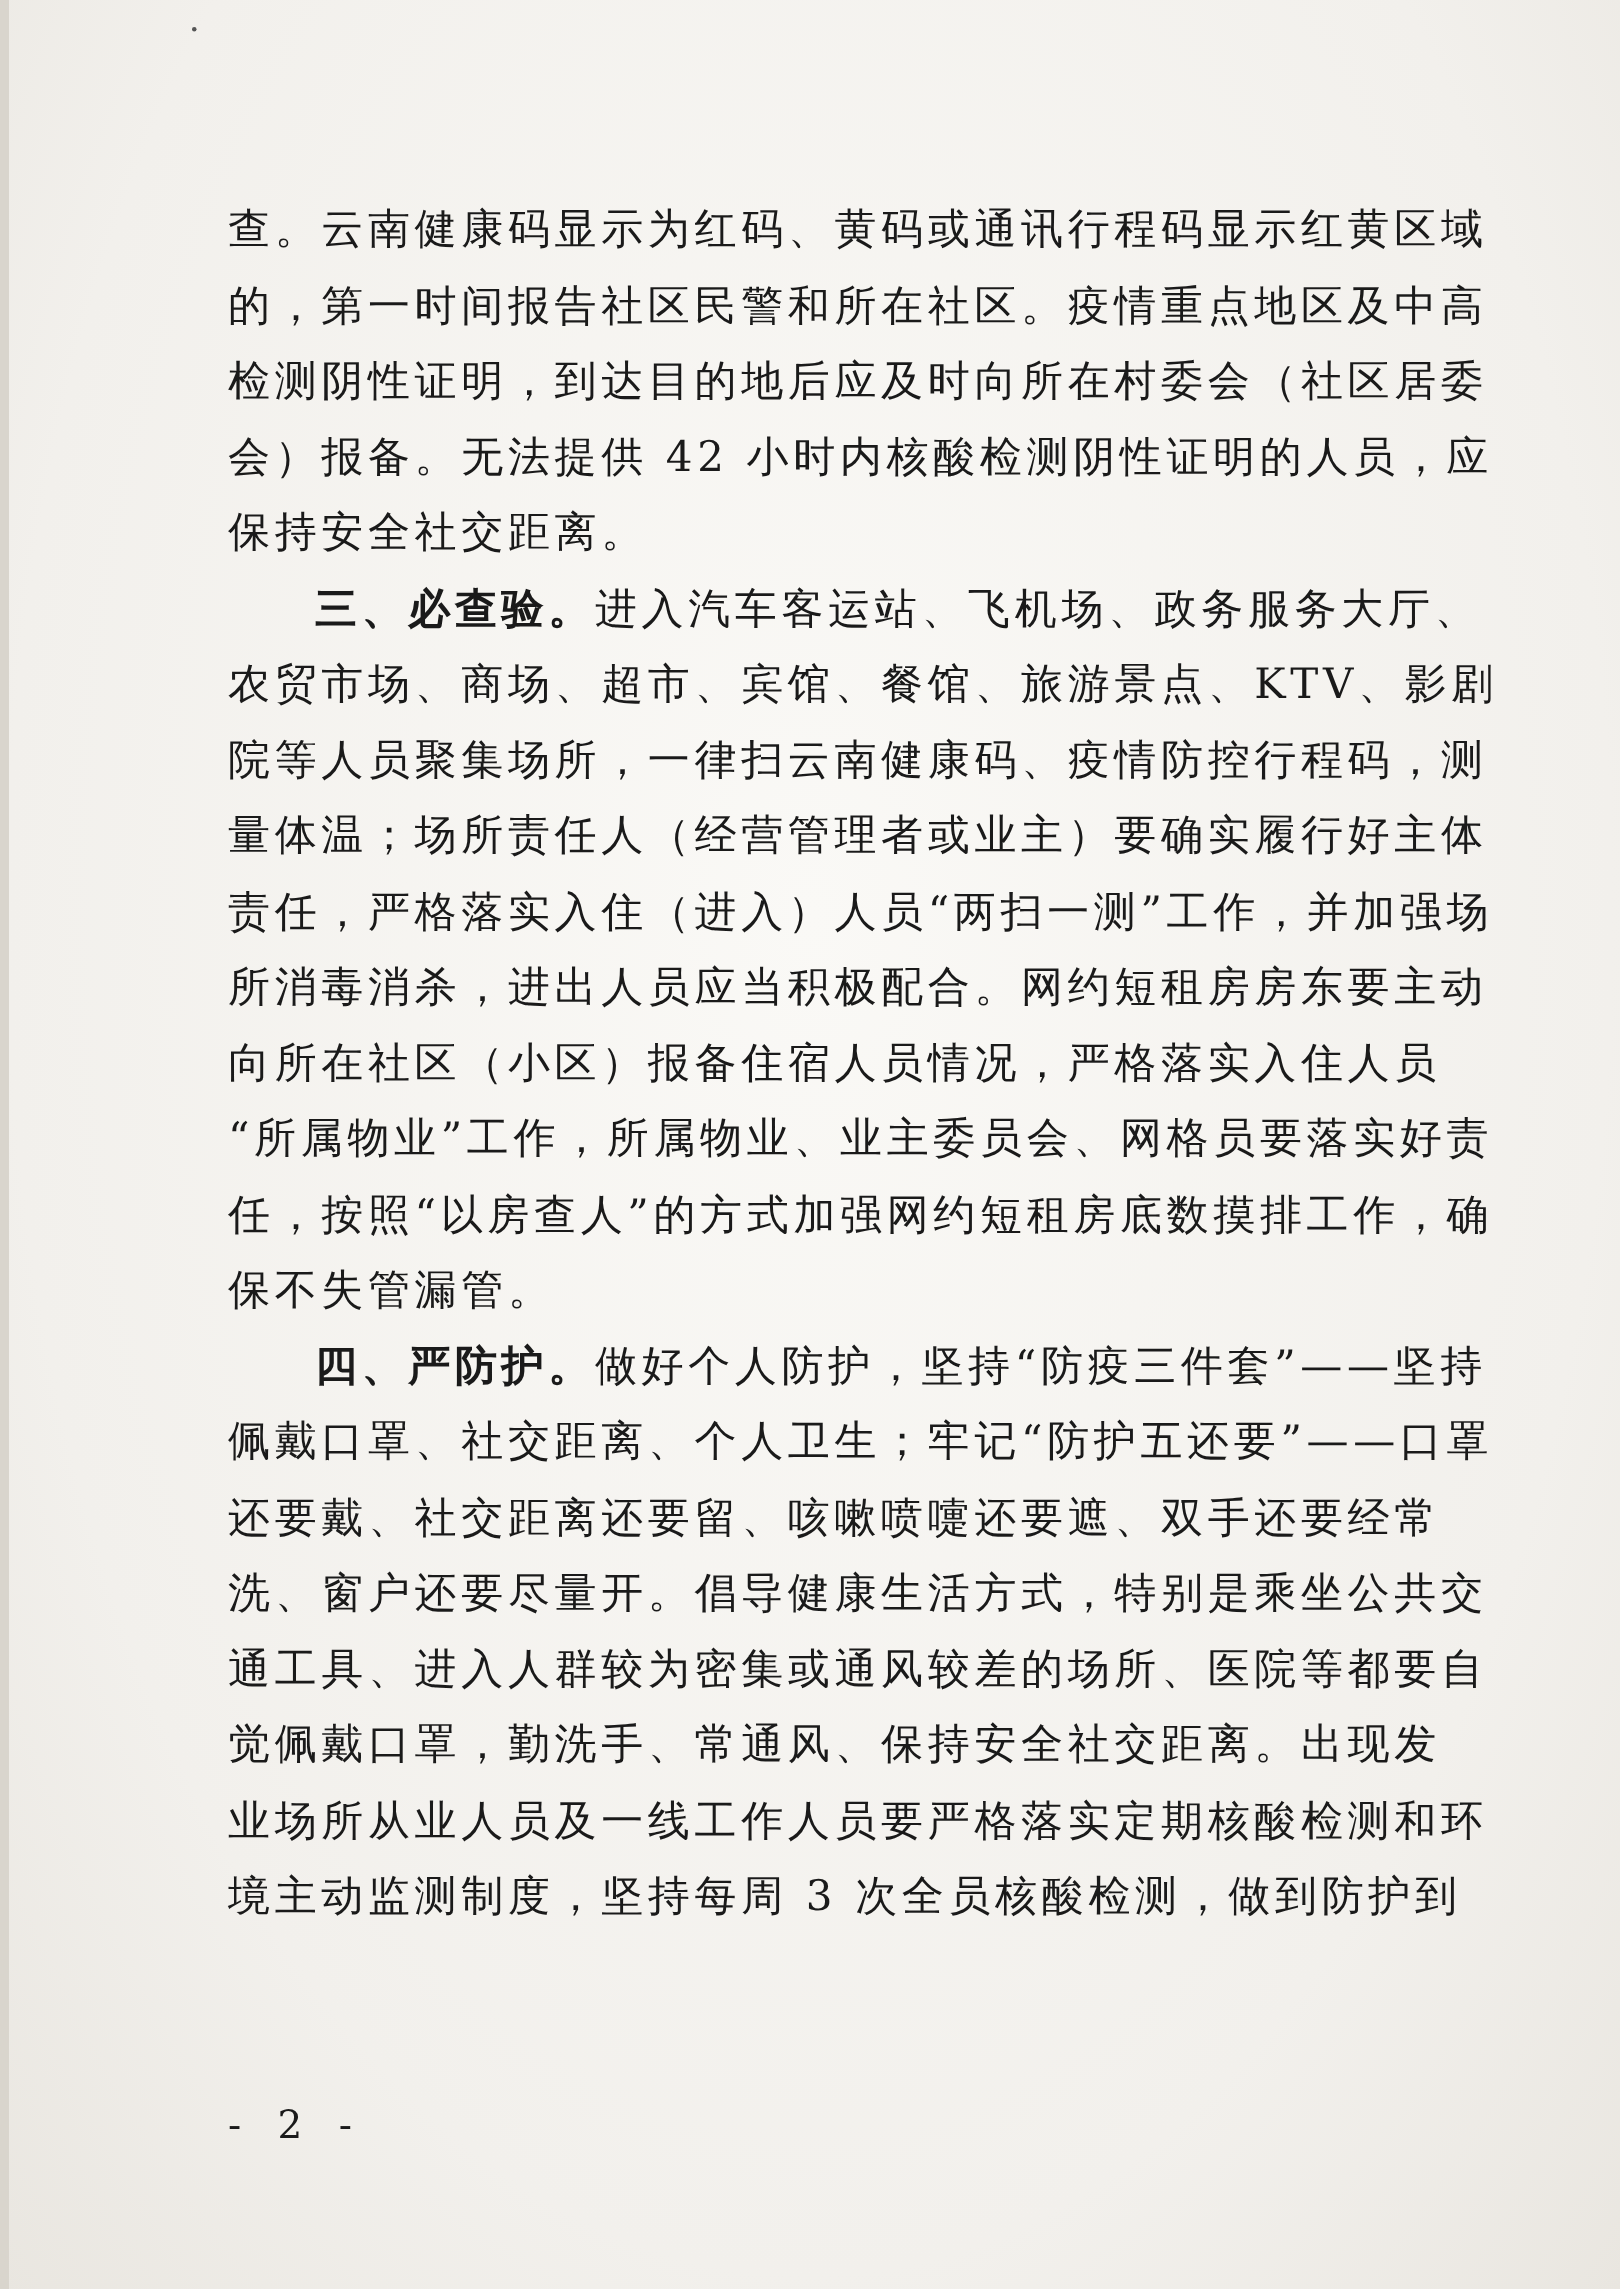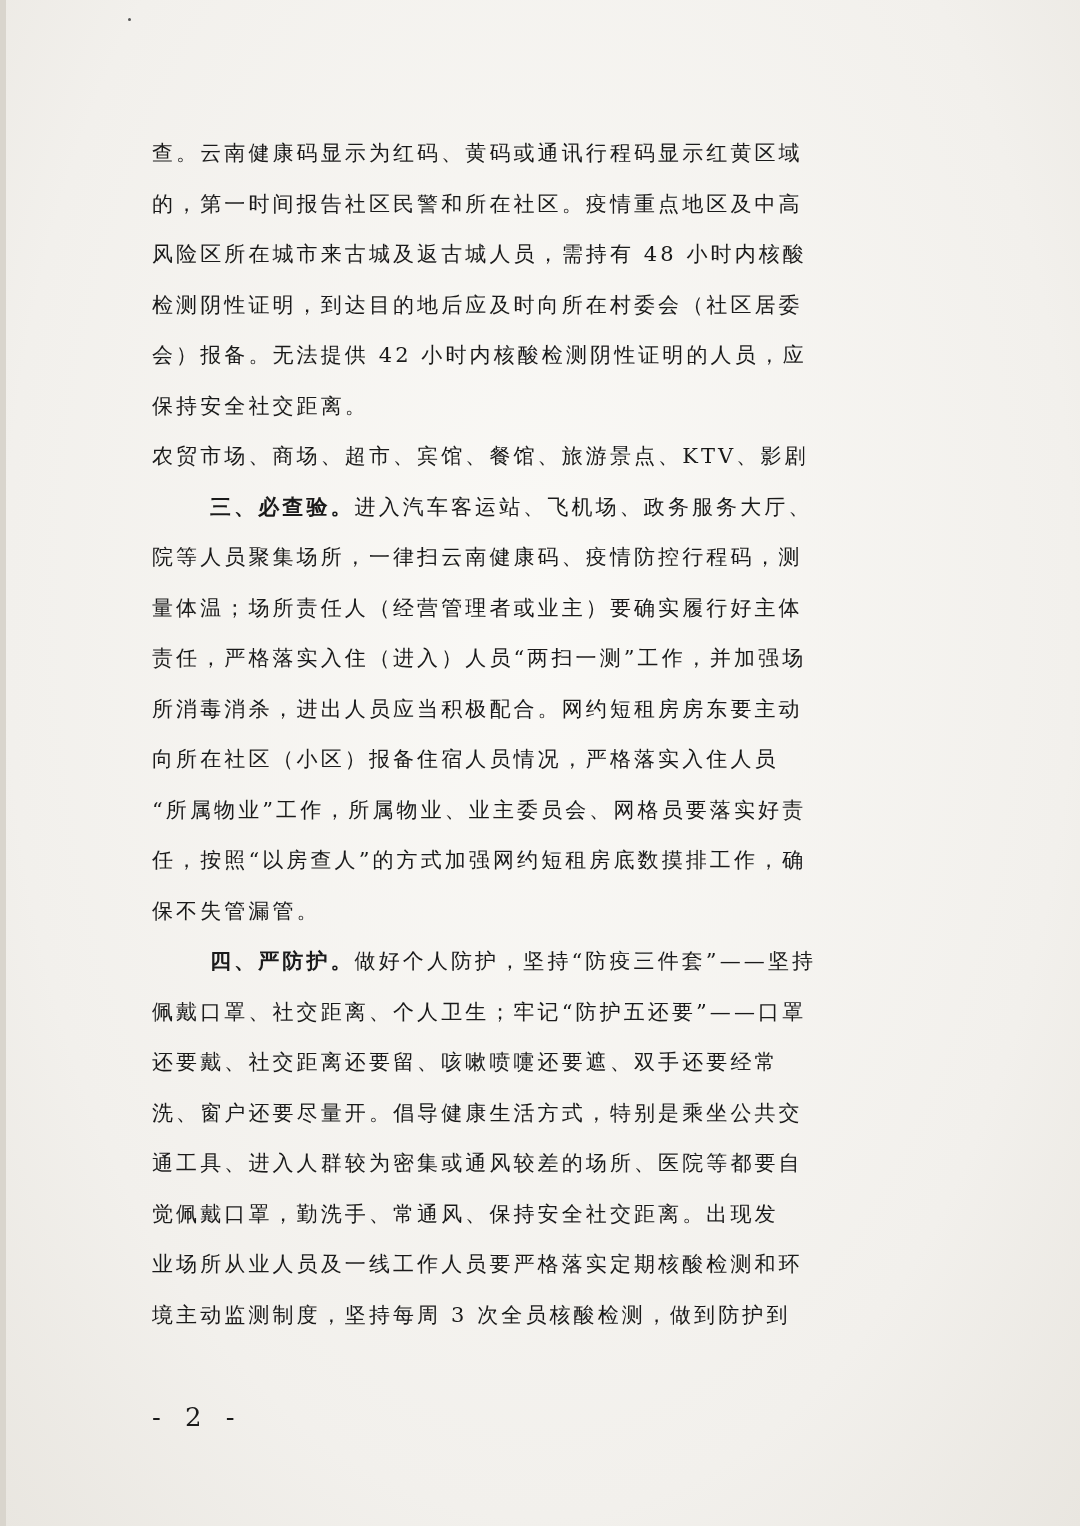--- a/index.html
+++ b/index.html
@@ -14,46 +14,45 @@
     position: absolute; left: 0; top: 0; width: 1080px; height: 1526px;
     background: radial-gradient(ellipse at 50% 40%, #faf9f6 0%, #f2f0ec 70%, #e9e6e0 100%);
   }
   .edge-left { position: absolute; left: 0; top: 0; width: 6px; height: 1526px; background: #d9d5cd; }
   .speck { position: absolute; left: 128px; top: 18px; width: 3px; height: 3px; background: #555; border-radius: 50%; }
   .body-text {
     position: absolute; left: 152px; top: 128px; width: 790px;
   }
   .line {
     height: 50.5px; line-height: 50.5px;
-    font-size: 21px; letter-spacing: 3.1px;
+    font-size: 28px; letter-spacing: 3.1px;
     white-space: nowrap; overflow: visible;
   }
   .line.indent { padding-left: 58px; }
   .heading { font-weight: bold; }
   .page-number {
     position: absolute; left: 152px; top: 1402px;
     font-size: 26px; letter-spacing: 8px;
   }
 </style>
 </head>
 <body>
 
 <div class="page">
   <div class="edge-left"></div>
   <div class="speck"></div>
 
   <div class="body-text" id="body-text">
       <div class="line"><span>查。云南健康码显示为红码、黄码或通讯行程码显示红黄区域</span></div>
       <div class="line"><span>的，第一时间报告社区民警和所在社区。疫情重点地区及中高</span></div>
-      <div class="line"><span>风险区所在城市来古城及返古城人员，需持有 48 小时内核酸</span></div>
       <div class="line"><span>检测阴性证明，到达目的地后应及时向所在村委会（社区居委</span></div>
       <div class="line"><span>会）报备。无法提供 42 小时内核酸检测阴性证明的人员，应</span></div>
       <div class="line"><span>保持安全社交距离。</span></div>
+      <div class="line indent"><span class="heading">三、必查验。</span><span>进入汽车客运站、飞机场、政务服务大厅、</span></div>
       <div class="line"><span>农贸市场、商场、超市、宾馆、餐馆、旅游景点、KTV、影剧</span></div>
-      <div class="line indent"><span class="heading">三、必查验。</span><span>进入汽车客运站、飞机场、政务服务大厅、</span></div>
       <div class="line"><span>院等人员聚集场所，一律扫云南健康码、疫情防控行程码，测</span></div>
       <div class="line"><span>量体温；场所责任人（经营管理者或业主）要确实履行好主体</span></div>
       <div class="line"><span>责任，严格落实入住（进入）人员“两扫一测”工作，并加强场</span></div>
       <div class="line"><span>所消毒消杀，进出人员应当积极配合。网约短租房房东要主动</span></div>
       <div class="line"><span>向所在社区（小区）报备住宿人员情况，严格落实入住人员</span></div>
       <div class="line"><span>“所属物业”工作，所属物业、业主委员会、网格员要落实好责</span></div>
       <div class="line"><span>任，按照“以房查人”的方式加强网约短租房底数摸排工作，确</span></div>
       <div class="line"><span>保不失管漏管。</span></div>
       <div class="line indent"><span class="heading">四、严防护。</span><span>做好个人防护，坚持“防疫三件套”——坚持</span></div>
       <div class="line"><span>佩戴口罩、社交距离、个人卫生；牢记“防护五还要”——口罩</span></div>

